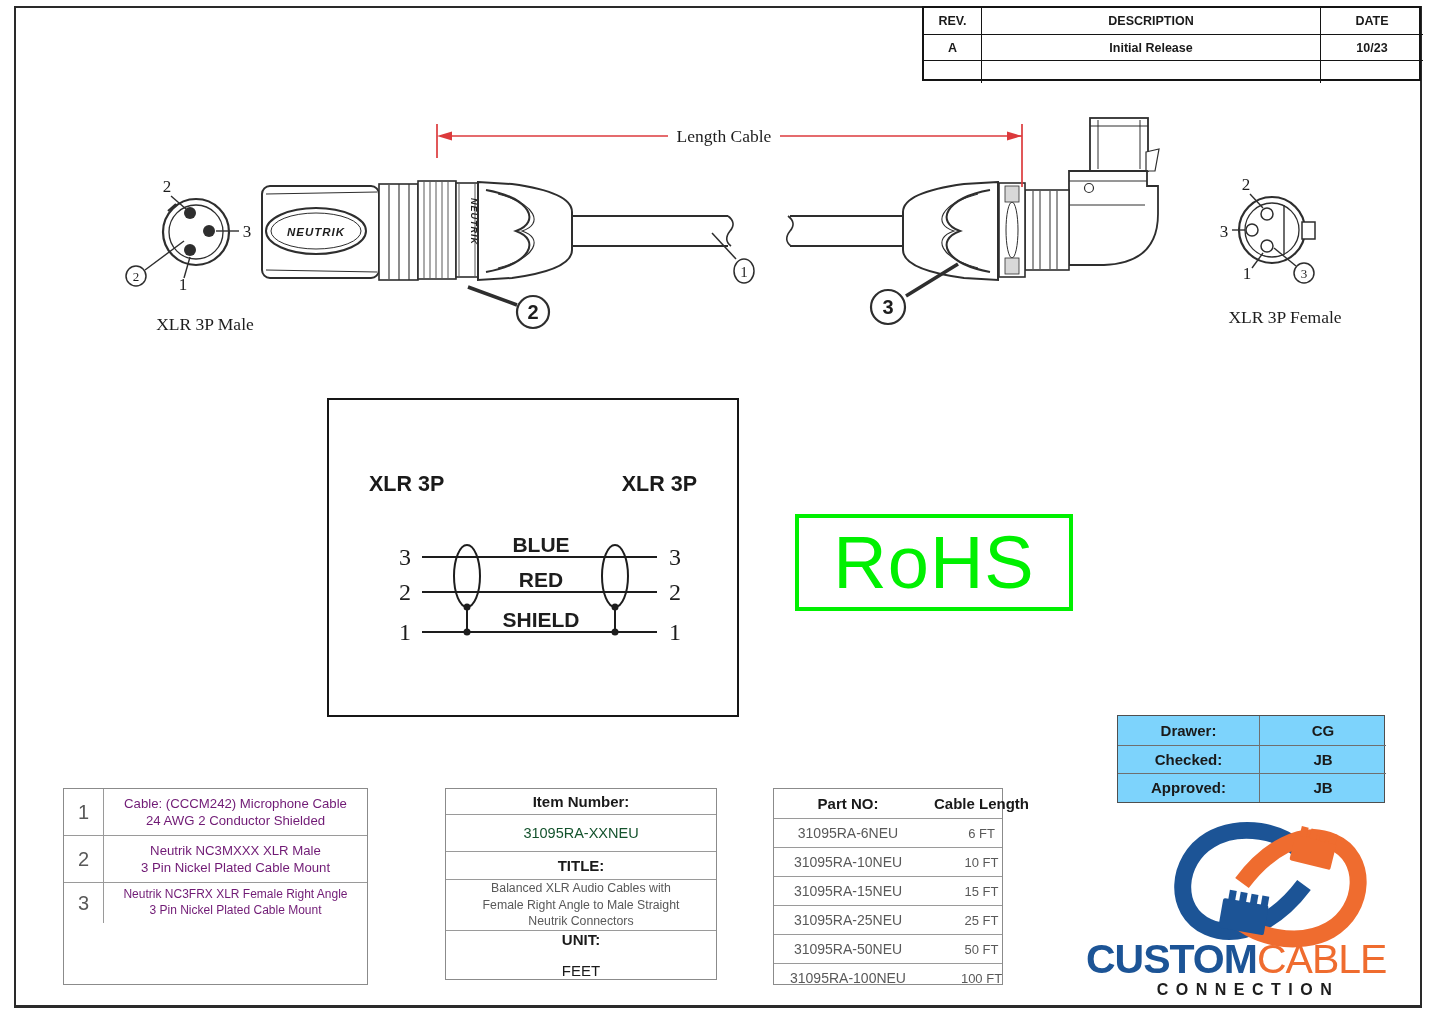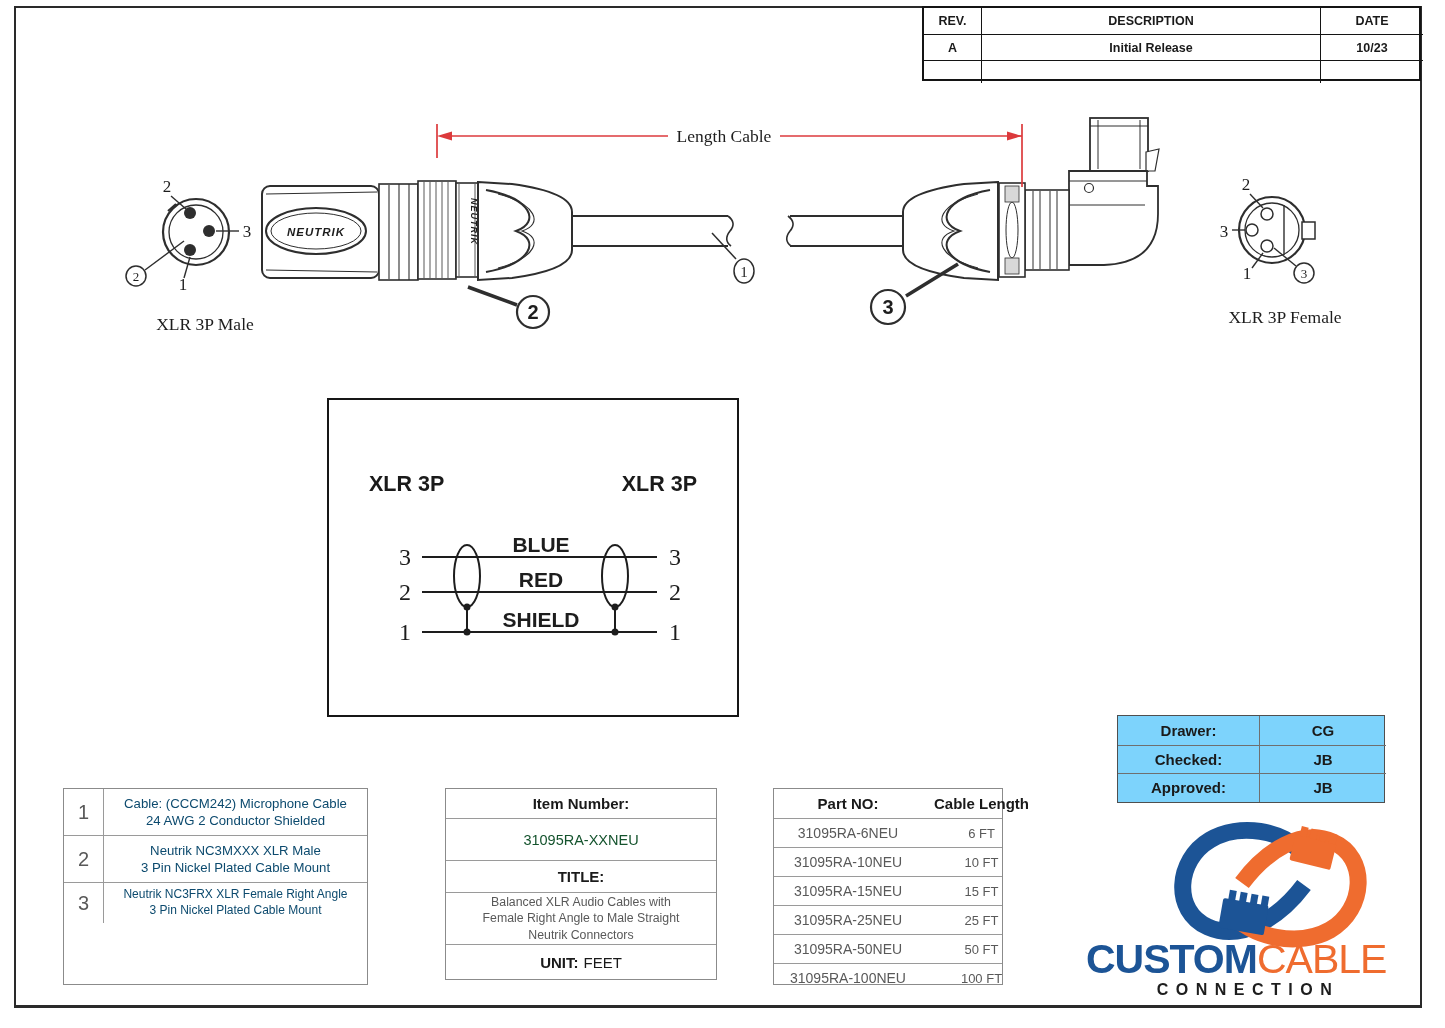--- a/index.html
+++ b/index.html
@@ -43,21 +43,21 @@
   #bom{left:63px;top:788px;width:305px;height:197px;border:1.6px solid #8b8b8b;
        box-sizing:border-box;background:#fff;}
   #bom-title{height:62px;border-bottom:1.4px solid #9a9a9a;display:flex;
              align-items:center;justify-content:center;font-size:33px;font-weight:bold;
              letter-spacing:1px;}
   .bom-row{display:grid;grid-template-columns:40px 1fr;border-bottom:1.4px solid #9a9a9a;}
   .bom-row:last-child{border-bottom:none;}
   .bom-no{display:flex;align-items:center;justify-content:center;font-size:20px;
           color:#595959;border-right:1.4px solid #9a9a9a;}
   .bom-desc{display:flex;flex-direction:column;align-items:center;justify-content:center;
-            color:#0c4a6e;font-size:13.2px;line-height:1.3;text-align:center;}
+            color:#701a75;font-size:13.2px;line-height:1.3;text-align:center;}
   .bom-row.small .bom-desc{font-size:12px;}
   
   #item-box{left:445px;top:788px;width:272px;height:192px;border:1.6px solid #8b8b8b;
             box-sizing:border-box;background:#fff;display:flex;flex-direction:column;}
   .ib-sec{display:flex;flex-direction:column;align-items:center;justify-content:center;
           border-bottom:1.4px solid #9a9a9a;}
   .ib-sec:last-child{border-bottom:none;}
   .ib-hdr{font-weight:bold;font-size:15px;}
   .ib-val{color:#14532d;font-size:14.5px;}
   .ib-title-lines{color:#595959;font-size:12.3px;line-height:1.35;text-align:center;}
@@ -239,20 +239,23 @@
       <text x="82" y="122" font-size="24" text-anchor="end">1</text>
       <text x="340" y="47" font-size="24">3</text>
       <text x="340" y="82" font-size="24">2</text>
       <text x="340" y="122" font-size="24">1</text>
       <text x="212" y="34" font-size="21" font-weight="bold" text-anchor="middle" class="sans">BLUE</text>
       <text x="212" y="69" font-size="21" font-weight="bold" text-anchor="middle" class="sans">RED</text>
       <text x="212" y="109" font-size="21" font-weight="bold" text-anchor="middle" class="sans">SHIELD</text>
     </svg>
   </div>
 
+  <div class="abs" id="rohs-box">
+    <span>RoHS</span>
+  </div>
 
   <div class="abs" id="approval">
     <div class="c t">Drawer:</div>
     <div class="c t v">CG</div>
     <div class="c">Checked:</div>
     <div class="c v">JB</div>
     <div class="c">Approved:</div>
     <div class="c v">JB</div>
   </div>
 
@@ -288,21 +291,21 @@
       <span class="ib-val">31095RA-XXNEU</span>
     </div>
     <div class="ib-sec" style="height:31px">
       <span class="ib-hdr">TITLE:</span>
     </div>
     <div class="ib-sec ib-title-lines" style="height:51px">
       <span>Balanced XLR Audio Cables with</span>
       <span>Female Right Angle to Male Straight</span>
       <span>Neutrik Connectors</span>
     </div>
-    <div class="ib-sec" style="flex:1;flex-direction:row;gap:5px">
+    <div class="ib-sec" style="flex:1;flex-direction:column;gap:14px">
       <span class="ib-hdr">UNIT:</span>
       <span style="font-size:15px">FEET</span>
     </div>
   </div>
 
   <div class="abs" id="parts">
     <div class="pt-row hdr">
       <div class="c">Part NO:</div>
       <div class="c">Cable Length</div>
     </div>

